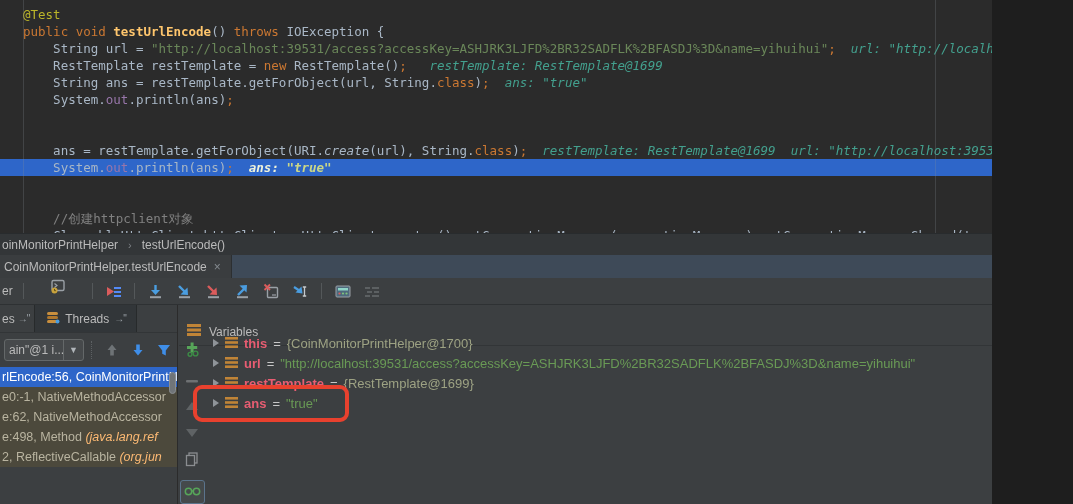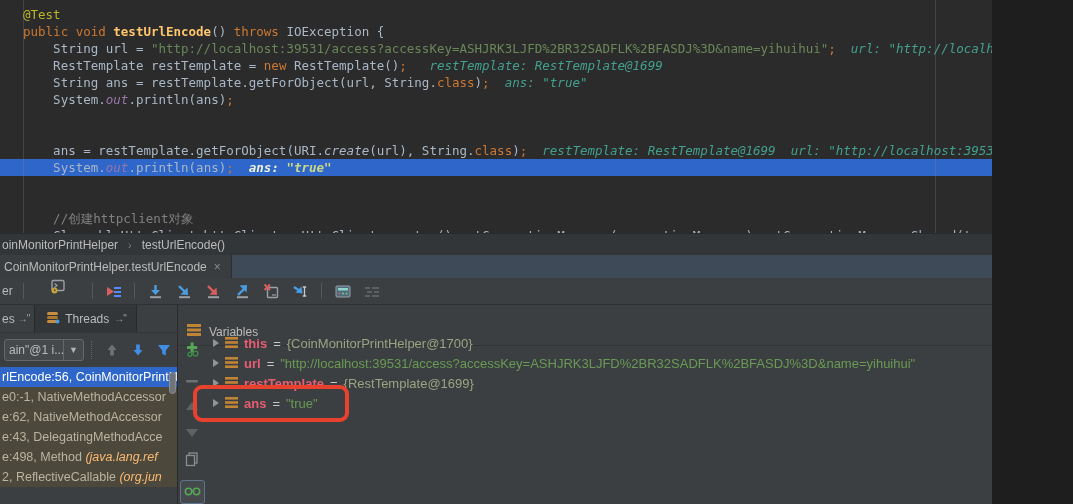--- a/index.html
+++ b/index.html
@@ -6,21 +6,21 @@
   body { background:#1e1e1e; font-family:"Liberation Sans","DejaVu Sans",sans-serif; }
   .screen { position:relative; width:992px; height:504px; background:#2b2b2b; overflow:hidden; }
 
   
   .editor { position:absolute; left:0; top:0; width:1073px; height:233px; background:#2b2b2b; overflow:hidden; }
   .code-lines { padding-top:6px; font-family:"DejaVu Sans Mono",monospace; font-size:12.5px; line-height:17px; }
   .code-line { white-space:pre; height:17px; padding-left:23px; }
   .code-line.hl { background:#2e66c9; }
   .tk-plain{color:#a9b7c6} .tk-keyword{color:#cc7832} .tk-method{color:#ffc66d;font-weight:bold}
   .tk-annotation{color:#bbb529} .tk-string{color:#6a8759} .tk-comment{color:#808080}
-  .tk-field{color:#9876aa;font-style:italic} .tk-hint{color:#43a08e;font-style:italic}
+  .tk-field{color:#9876aa;} .tk-hint{color:#43a08e;font-style:italic}
   .tk-hintA{color:#eef2da;font-style:italic;font-weight:bold} .tk-hintB{color:#cbd787;font-style:italic;font-weight:bold}
   .tk-italic{color:#a9b7c6;font-style:italic}
   .guide { position:absolute; top:0; width:1px; height:233px; background:rgba(135,143,150,.25); }
 
   
   .breadcrumb-bar { position:absolute; left:0; top:233px; width:1073px; height:22px; background:#333638;
     border-top:1px solid #282b2d; display:flex; align-items:center; gap:10px; padding-left:2px;
     color:#bbbbbb; font-size:12px; }
   .crumb-sep { color:#7d8286; font-size:11px; }
 
@@ -245,21 +245,20 @@
         <span class="mini-icon">
           <svg width="16" height="16">
               <path d="M2 3 H14 L9.8 8.5 V13.5 L6.2 11.8 V8.5 Z" fill="#3f8ee8"></path>
             </svg>
         </span>
       </div>
       <div class="frames">
         <div class="frame-row sel"><span>rlEncode:56, CoinMonitorPrintH</span></div>
           <div class="frame-row lib"><span>e0:-1, NativeMethodAccessor</span></div>
           <div class="frame-row lib"><span>e:62, NativeMethodAccessor</span></div>
-          <div class="frame-row lib"><span>e:43, DelegatingMethodAcce</span></div>
           <div class="frame-row lib"><span>e:498, Method </span><span class="it">(java.lang.ref</span></div>
           <div class="frame-row lib"><span>2, ReflectiveCallable </span><span class="it">(org.jun</span></div>
           <div class="scroll-pill"></div>
       </div>
     </div>
 
     <div class="right-col">
       <div class="vars-header">
         <span>
           <svg width="14" height="12">

